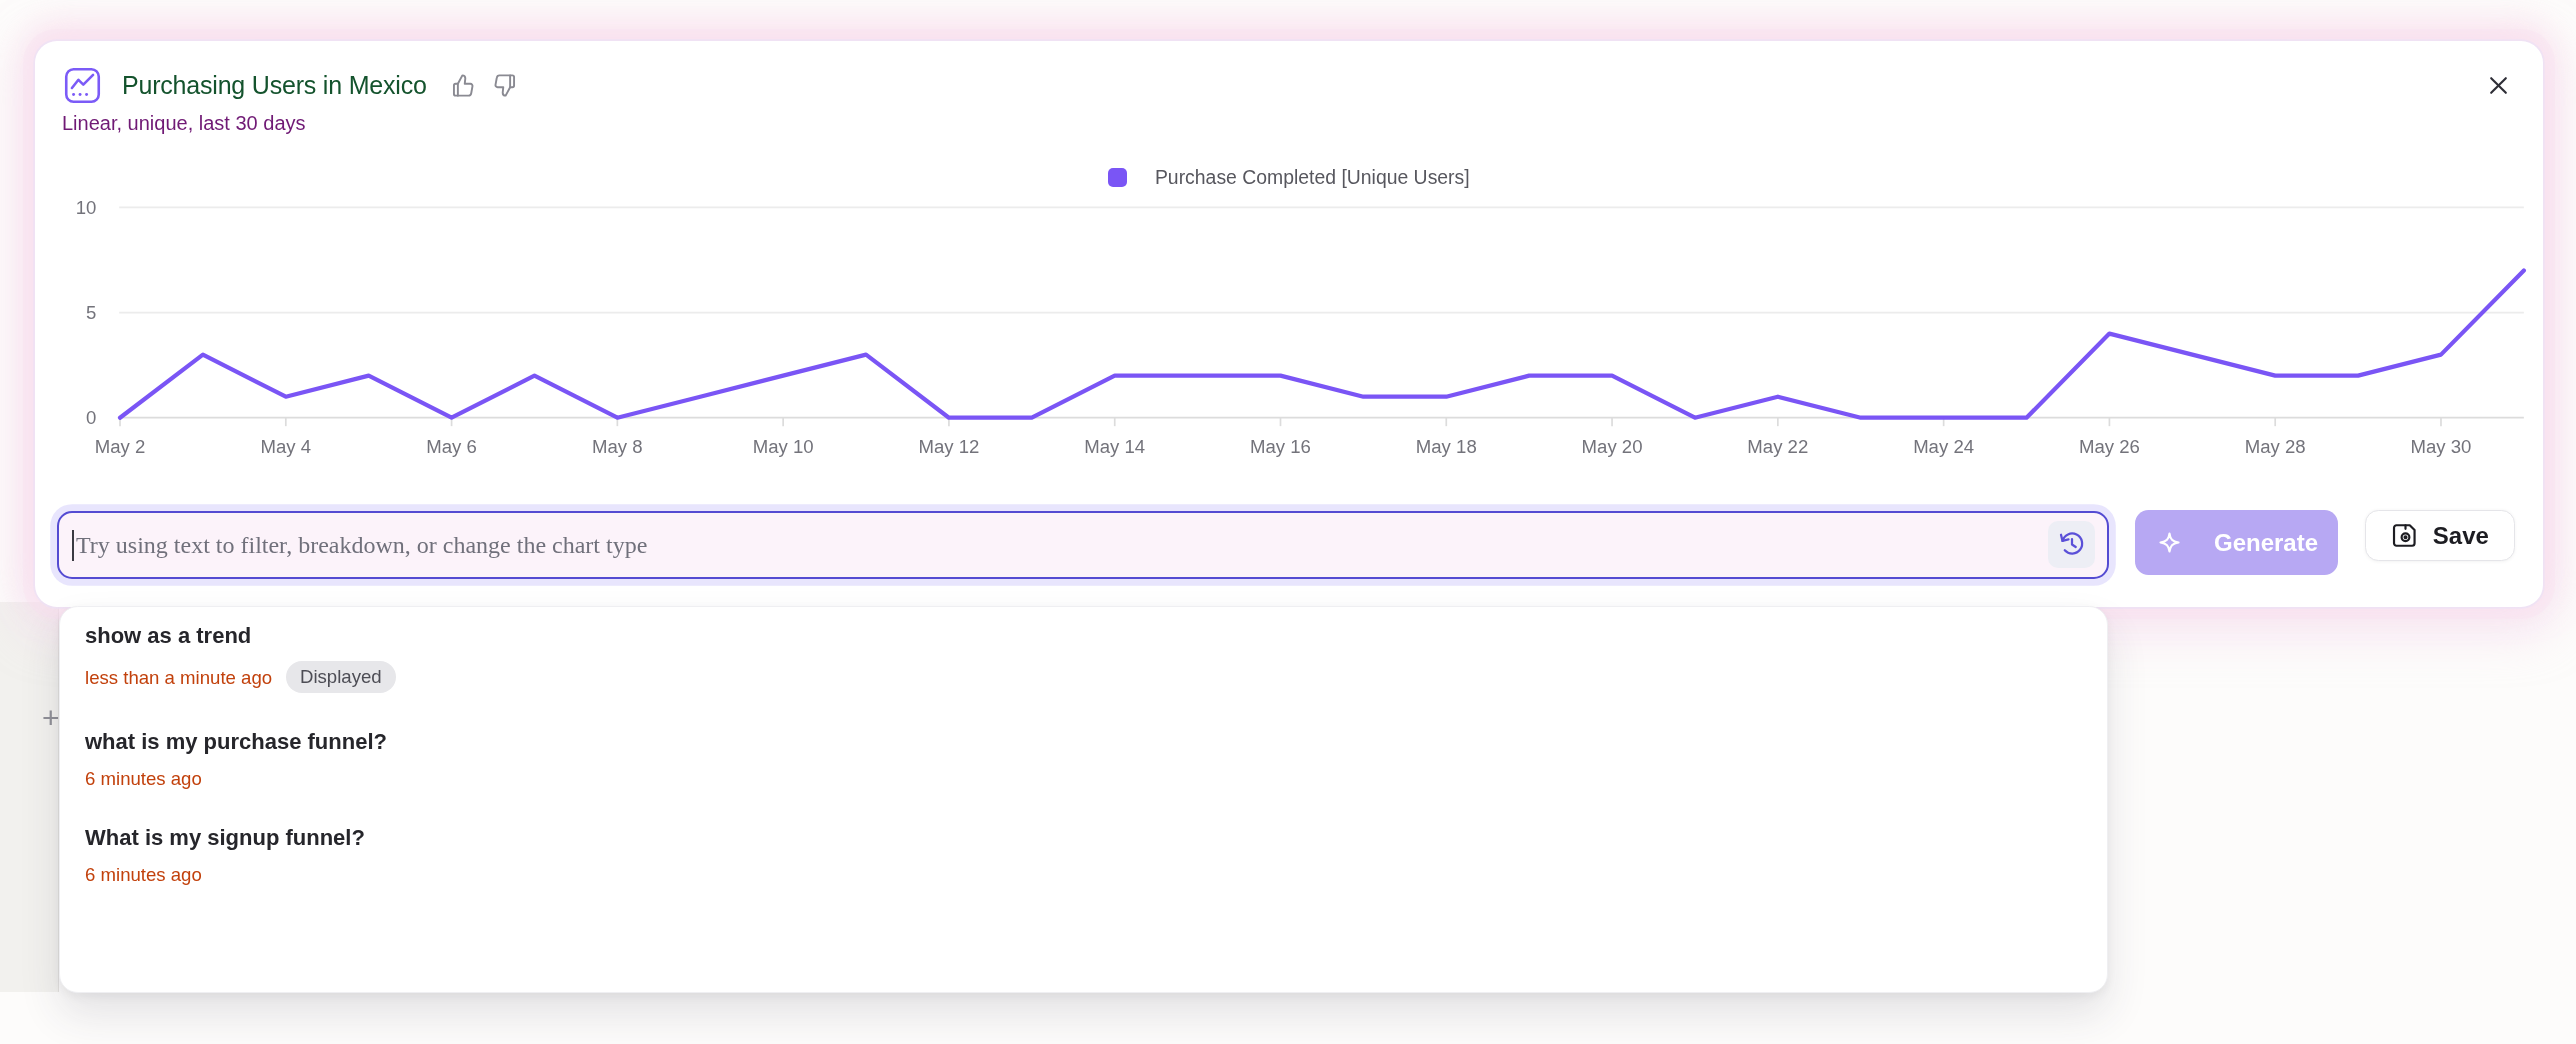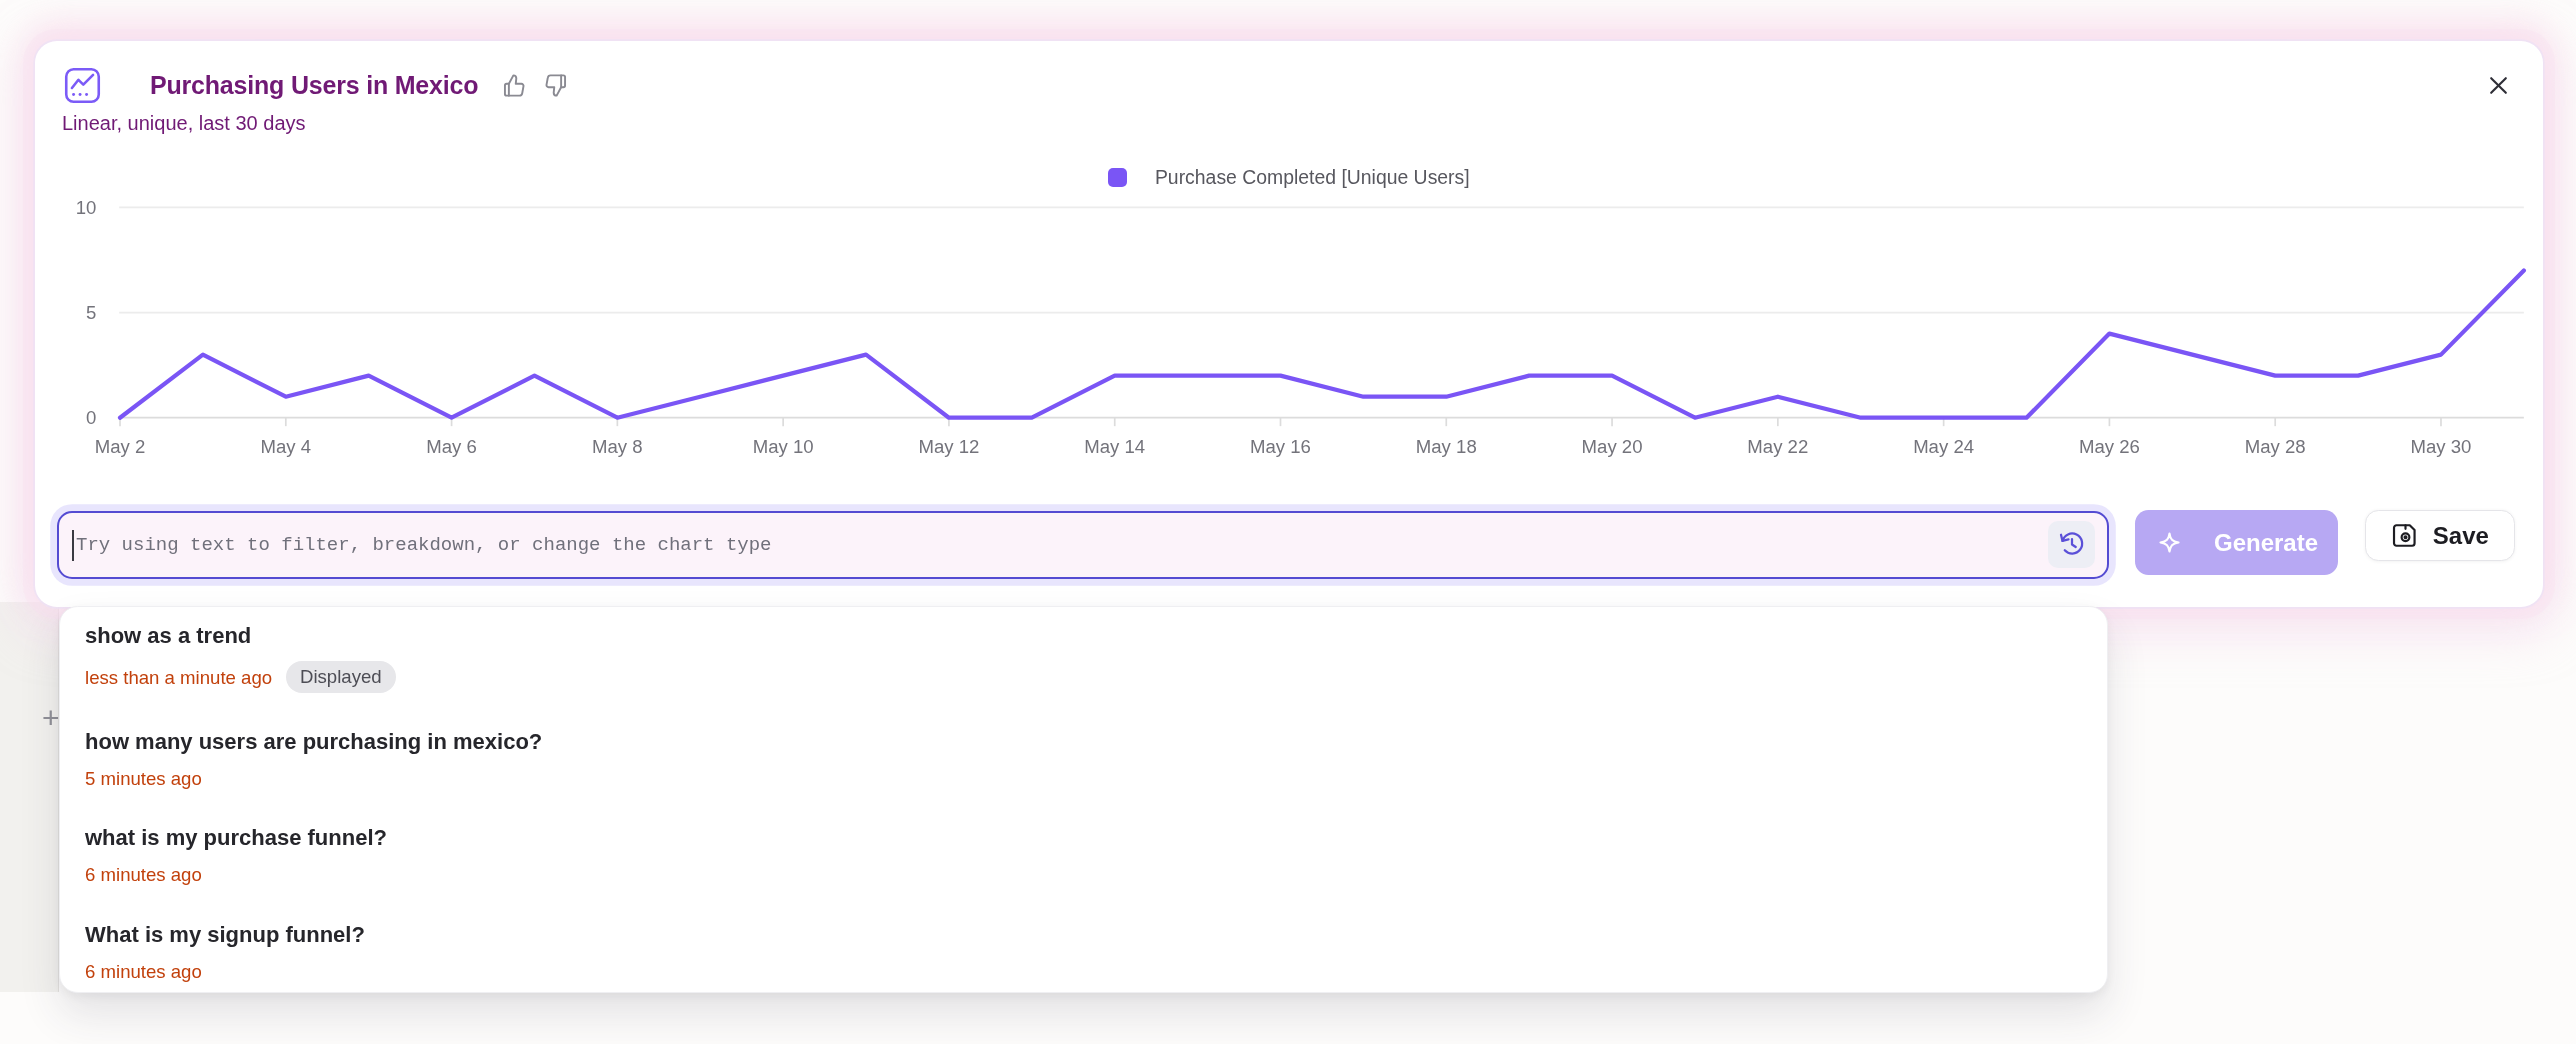--- a/index.html
+++ b/index.html
@@ -26,21 +26,21 @@
     background:#ffffff; border-radius:22px; z-index:2;
     box-shadow:
       0 0 0 1.7px rgba(236,226,245,.75),
       0 0 0 12px rgba(250,223,238,.32),
       0 -10px 32px 10px rgba(249,215,233,.55),
       0 13.5px 44px 15px rgba(243,213,236,.5);
   }
 
   .card-header { position:absolute; left:28px; top:25px; height:39px; display:flex; align-items:center; }
   .chart-type-icon { width:39px; height:39px; margin-right:20px; }
-  .card-title { font-size:25px; font-weight:700; color:#701a75; letter-spacing:-0.2px;margin-left:28px; }
+  .card-title { font-size:25px; font-weight:400; color:#14532d; letter-spacing:-0.2px; }
   .thumbs { display:flex; align-items:center; gap:12px; margin-left:22px; }
   .thumb-btn { width:29px; height:29px; display:flex; align-items:center; justify-content:center; cursor:pointer; }
   .card-subtitle { position:absolute; left:27px; top:71px; font-size:20px; color:#701a75; }
 
   .close-btn { position:absolute; top:28px; right:29px; width:32px; height:32px;
     display:flex; align-items:center; justify-content:center; cursor:pointer; }
 
   .legend-row { position:absolute; left:0; top:124px; width:100%; height:25px;
     display:flex; align-items:center; justify-content:center; gap:28px; }
   .legend-swatch { width:18.6px; height:18.6px; border-radius:5px; }
@@ -50,21 +50,21 @@
 
   
   .input-wrap {
     position:absolute; left:22px; top:470px; width:2052px; height:68px;
     background:#fcf3fa; border:2.5px solid #544bd2; border-radius:15px;
     box-shadow:0 0 0 6.8px rgba(151,137,245,.22);
     display:flex; align-items:center;
   }
   .prompt-input {
     flex:1; height:100%; border:none; outline:none; background:transparent;
-    font-family:Liberation Mono, monospace; font-size:19px; color:#2a2a30; padding:0 68px 0 17px;
+    font-family:Liberation Serif, serif; font-size:24px; color:#2a2a30; padding:0 68px 0 17px;
   }
   .prompt-input::placeholder { color:#70707b; opacity:1; }
   .caret {
     position:absolute; left:12.7px; top:17px; width:2.1px; height:31px; background:#3a3a42;
     animation: blink 1.1s steps(1) infinite;
   }
   @keyframes blink { 50% { opacity:0; } }
   .history-btn {
     position:absolute; right:12px; top:7.6px; width:47px; height:47px; border-radius:10px;
     background:#edeef5; display:flex; align-items:center; justify-content:center; cursor:pointer;
@@ -221,27 +221,20 @@
 <div class="dropdown">
 
     <div class="dd-item">
       <div class="dd-title">show as a trend</div>
       <div class="dd-meta">
         <span class="dd-time">less than a minute ago</span>
         <span class="dd-badge" style="display: inline-flex;">Displayed</span>
       </div>
     </div>
 
-    <div class="dd-item">
-      <div class="dd-title">how many users are purchasing in mexico?</div>
-      <div class="dd-meta">
-        <span class="dd-time">5 minutes ago</span>
-
-      </div>
-    </div>
 
     <div class="dd-item">
       <div class="dd-title">what is my purchase funnel?</div>
       <div class="dd-meta">
         <span class="dd-time">6 minutes ago</span>
 
       </div>
     </div>
 
     <div class="dd-item">

